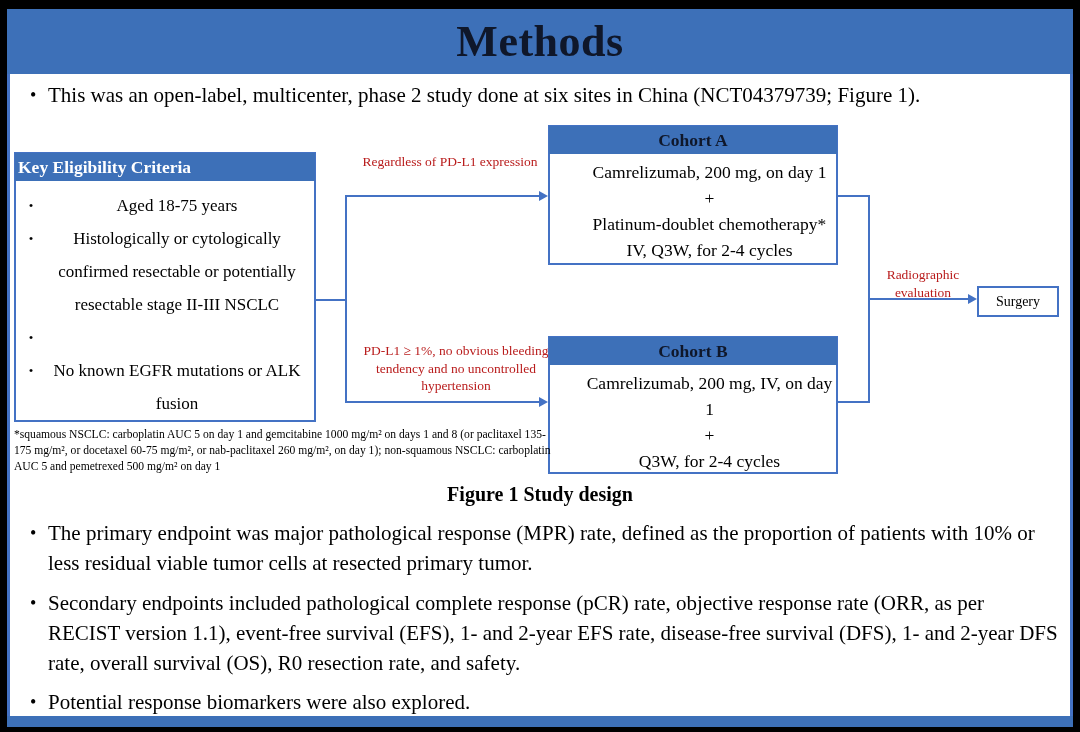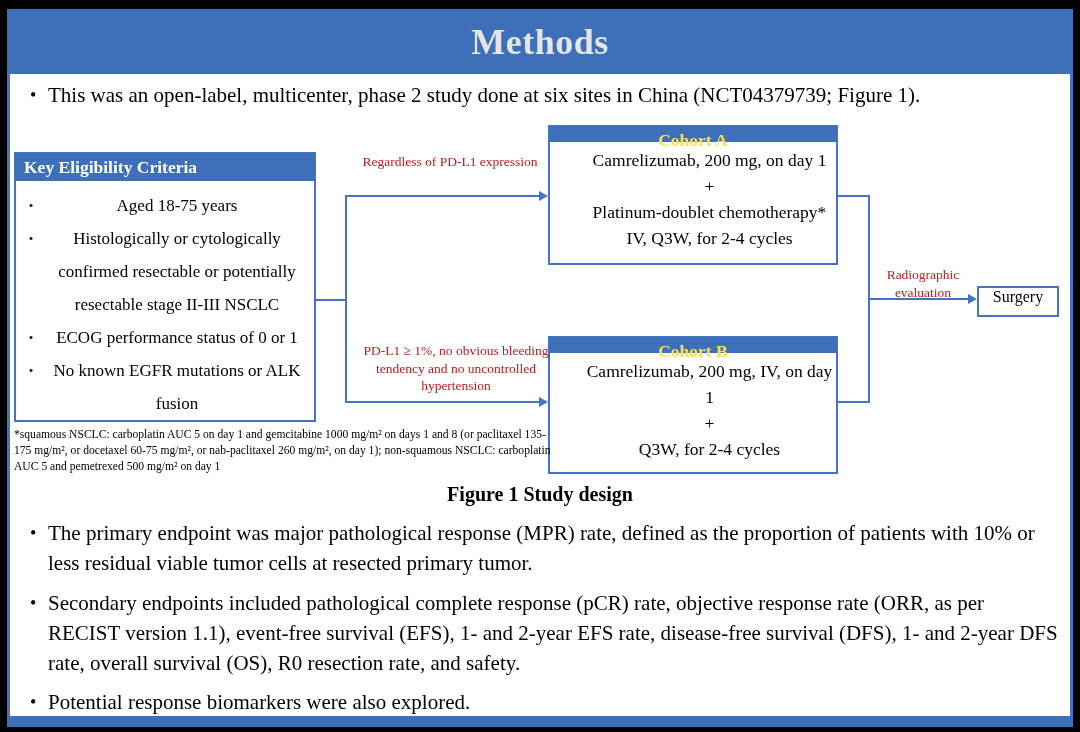--- a/index.html
+++ b/index.html
@@ -1,46 +1,46 @@
 <!DOCTYPE html>
 <html><head>
 <meta charset="utf-8">
 <style>
   html,body{margin:0;padding:0;background:#000;}
   .slide{position:relative;width:1080px;height:732px;background:#000;overflow:hidden;
          font-family:"Liberation Serif", serif;color:#000;}
   .titlebar{position:absolute;left:7px;top:9px;width:1066px;height:65px;background:#3d70b8;
             display:flex;align-items:center;justify-content:center;}
-  .titlebar h1{margin:4px;color:#e5e5e5;font-size:36px;font-weight:bold;letter-spacing:.5px;}
+  .titlebar h1{margin:4px;color:#0f172a;font-size:44px;font-weight:bold;letter-spacing:.5px;}
   .content{position:absolute;left:7px;top:74px;width:1066px;height:642px;background:#fff;
            border-left:3px solid #4472c4;border-right:3px solid #4472c4;box-sizing:border-box;}
   .bottombar{position:absolute;left:7px;top:716px;width:1066px;height:11px;background:#3d70b8;}
 
   .bullet-row{position:absolute;display:flex;align-items:flex-start;font-size:21px;line-height:30px;}
   .bullet-row .dot{width:26px;flex:0 0 26px;font-size:18px;line-height:30px;padding-left:8px;box-sizing:border-box;}
   .bullet-row .txt{flex:1;}
 
   
   .elig-box{position:absolute;left:4px;top:78px;width:302px;height:270px;border:2px solid #4472c4;
             background:#fff;box-sizing:border-box;}
   .elig-header{background:#3d70b8;color:#fff;font-weight:bold;font-size:17.5px;height:28px;
-               line-height:28px;padding-left:9px;margin:-1px;}
+               line-height:28px;padding-left:3px;margin:-1px;}
   .elig-list{list-style:none;margin:9px 0 0 0;padding:0 6px 0 0;}
   .elig-list li{display:flex;font-size:17px;line-height:33px;}
   .elig-list .li-dot{flex:0 0 30px;text-align:center;font-size:13px;}
   .elig-list .li-txt{flex:1;text-align:center;}
 
   .cohort{position:absolute;width:290px;border:2px solid #4472c4;background:#fff;box-sizing:border-box;}
-  .cohort-header{background:#3d70b8;color:#fde047;font-weight:bold;font-size:17.5px;height:16px;
+  .cohort-header{background:#3d70b8;color:#0f172a;font-weight:bold;font-size:17.5px;height:28px;
                  line-height:29px;text-align:center;margin:-1px;}
   .cohort-body{text-align:center;font-size:17.5px;padding-top:6px;}
   .cohort-body div{line-height:26px;padding-left:33px;}
 
   .surgery-box{position:absolute;left:967px;top:212px;width:82px;height:31px;border:2px solid #4472c4;
-               box-sizing:border-box;display:flex;justify-content:center;font-size:16px;}
+               box-sizing:border-box;display:flex;align-items:center;justify-content:center;font-size:14px;}
 
   .lbl{position:absolute;font-size:13.5px;line-height:17.5px;text-align:center;color:#b91c1c;}
 
   .hline,.vline{position:absolute;background:#4472c4;}
   .hline{height:2px;}
   .vline{width:2px;}
   .arrowhead{position:absolute;width:0;height:0;border-top:5px solid transparent;
              border-bottom:5px solid transparent;border-left:9px solid #4472c4;}
 
   .footnote{position:absolute;left:4px;top:353px;width:540px;font-size:11.6px;line-height:16px;}
@@ -70,21 +70,20 @@
           <li>
             <span class="li-dot">•</span>
             <span class="li-txt">Aged 18-75 years</span>
             </li>
           <li>
             <span class="li-dot">•</span>
             <span class="li-txt">Histologically or cytologically confirmed resectable or potentially resectable stage II-III NSCLC</span>
             </li>
           <li>
             <span class="li-dot">•</span>
-            <span class="li-txt">ECOG performance status of 0 or 1</span>
             </li>
           <li>
             <span class="li-dot">•</span>
             <span class="li-txt">No known EGFR mutations or ALK fusion</span>
             </li>
         </ul>
       </div>
 
       <div class="hline" style="left:304px;top:225px;width:32px;"></div>
       <div class="vline" style="left:335px;top:121px;height:208px;"></div>

